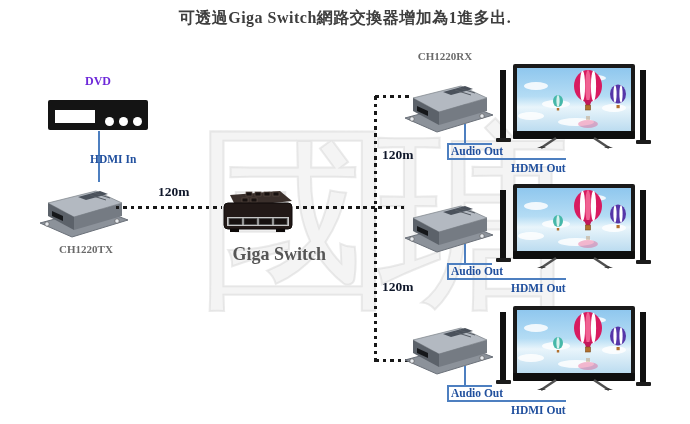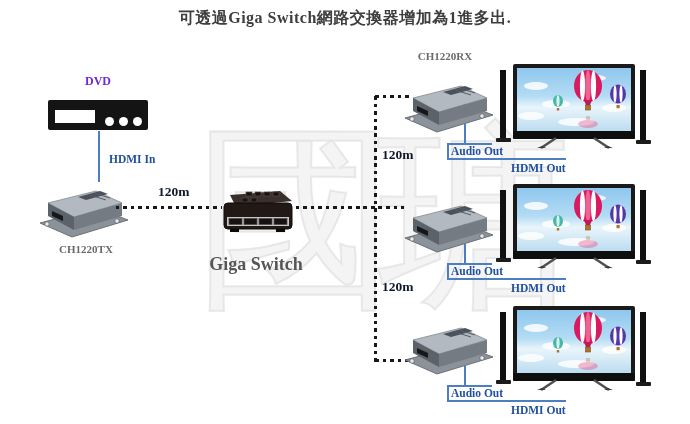--- a/index.html
+++ b/index.html
@@ -21,42 +21,42 @@
   .dev-label{font-size:11px;font-weight:bold;color:#6a6a6a;text-align:center;}
   .blue-label{font-size:11.5px;font-weight:bold;color:#21509e;white-space:nowrap;}
   .dist-label{font-size:13.5px;font-weight:bold;color:#0f172a;}
   .blue-line{background:#4d7fc0;}
   .dash-h{height:3px;background-image:repeating-linear-gradient(to right,#181818 0 3.5px,transparent 3.5px 7.5px);}
   .dash-v{width:3px;background-image:repeating-linear-gradient(to bottom,#181818 0 3.5px,transparent 3.5px 7.5px);}
   
   #dvd-body{left:48px;top:100px;width:100px;height:30px;background:#141414;border-radius:2px;}
   #dvd-tray{position:absolute;left:7px;top:10px;width:40px;height:13px;background:#ffffff;}
   .dvd-dot{position:absolute;top:17px;width:9px;height:9px;border-radius:50%;background:#ffffff;}
-  #gswitch-label{left:186px;top:254px;width:140px;text-align:center;font-size:18px;font-weight:bold;color:#565656;}
+  #gswitch-label{left:186px;top:244px;width:140px;text-align:right;font-size:18px;font-weight:bold;color:#565656;}
   .out-group{width:290px;height:135px;}
 </style>
 </head>
 <body>
 
 <div id="stage">
 
   <div class="abs" id="watermark">國瑭</div>
 
   <div class="abs z" id="title">可透過Giga Switch網路交換器增加為1進多出.</div>
 
   <div class="abs z dev-label" style="left:48px;top:68px;width:100px;font-size:12px;color:#6d28d9;margin-top:6px;">DVD</div>
   <div class="abs z" id="dvd-body">
     <div id="dvd-tray"></div>
     <div class="dvd-dot" style="left:57px;"></div>
     <div class="dvd-dot" style="left:71px;"></div>
     <div class="dvd-dot" style="left:85px;"></div>
   </div>
 
   <div class="abs z blue-line" style="left:98px;top:131px;width:2px;height:51px;"></div>
-  <div class="abs z blue-label" style="left:109px;top:153px;">HDMI In</div>
+  <div class="abs z blue-label" style="left:90px;top:153px;">HDMI In</div>
 
   <svg class="abs z" style="left:38px;top:181px;" width="92" height="60" viewBox="0 0 92 60">
     <polygon points="2,42 58,27 90,39 34,56" fill="#8c929a" stroke="#6b717a" stroke-width="1"></polygon>
     <circle cx="9" cy="43" r="2.2" fill="#e7eaee" stroke="#555" stroke-width="0.6"></circle>
     <circle cx="79" cy="40" r="2.2" fill="#e7eaee" stroke="#555" stroke-width="0.6"></circle>
     <polygon points="10,22 58,10 84,22 36,36" fill="#b3b9c1" stroke="#83898f" stroke-width="0.8"></polygon>
     <polygon points="10,22 36,36 36,49 10,35" fill="#5c626a"></polygon>
     <polygon points="36,36 84,22 84,35 36,49" fill="#757b83"></polygon>
     <polygon points="40,16 62,10 70,13 48,19" fill="#4a515b"></polygon>
     <line x1="56" y1="12" x2="72" y2="17" stroke="#565c64" stroke-width="1"></line>

